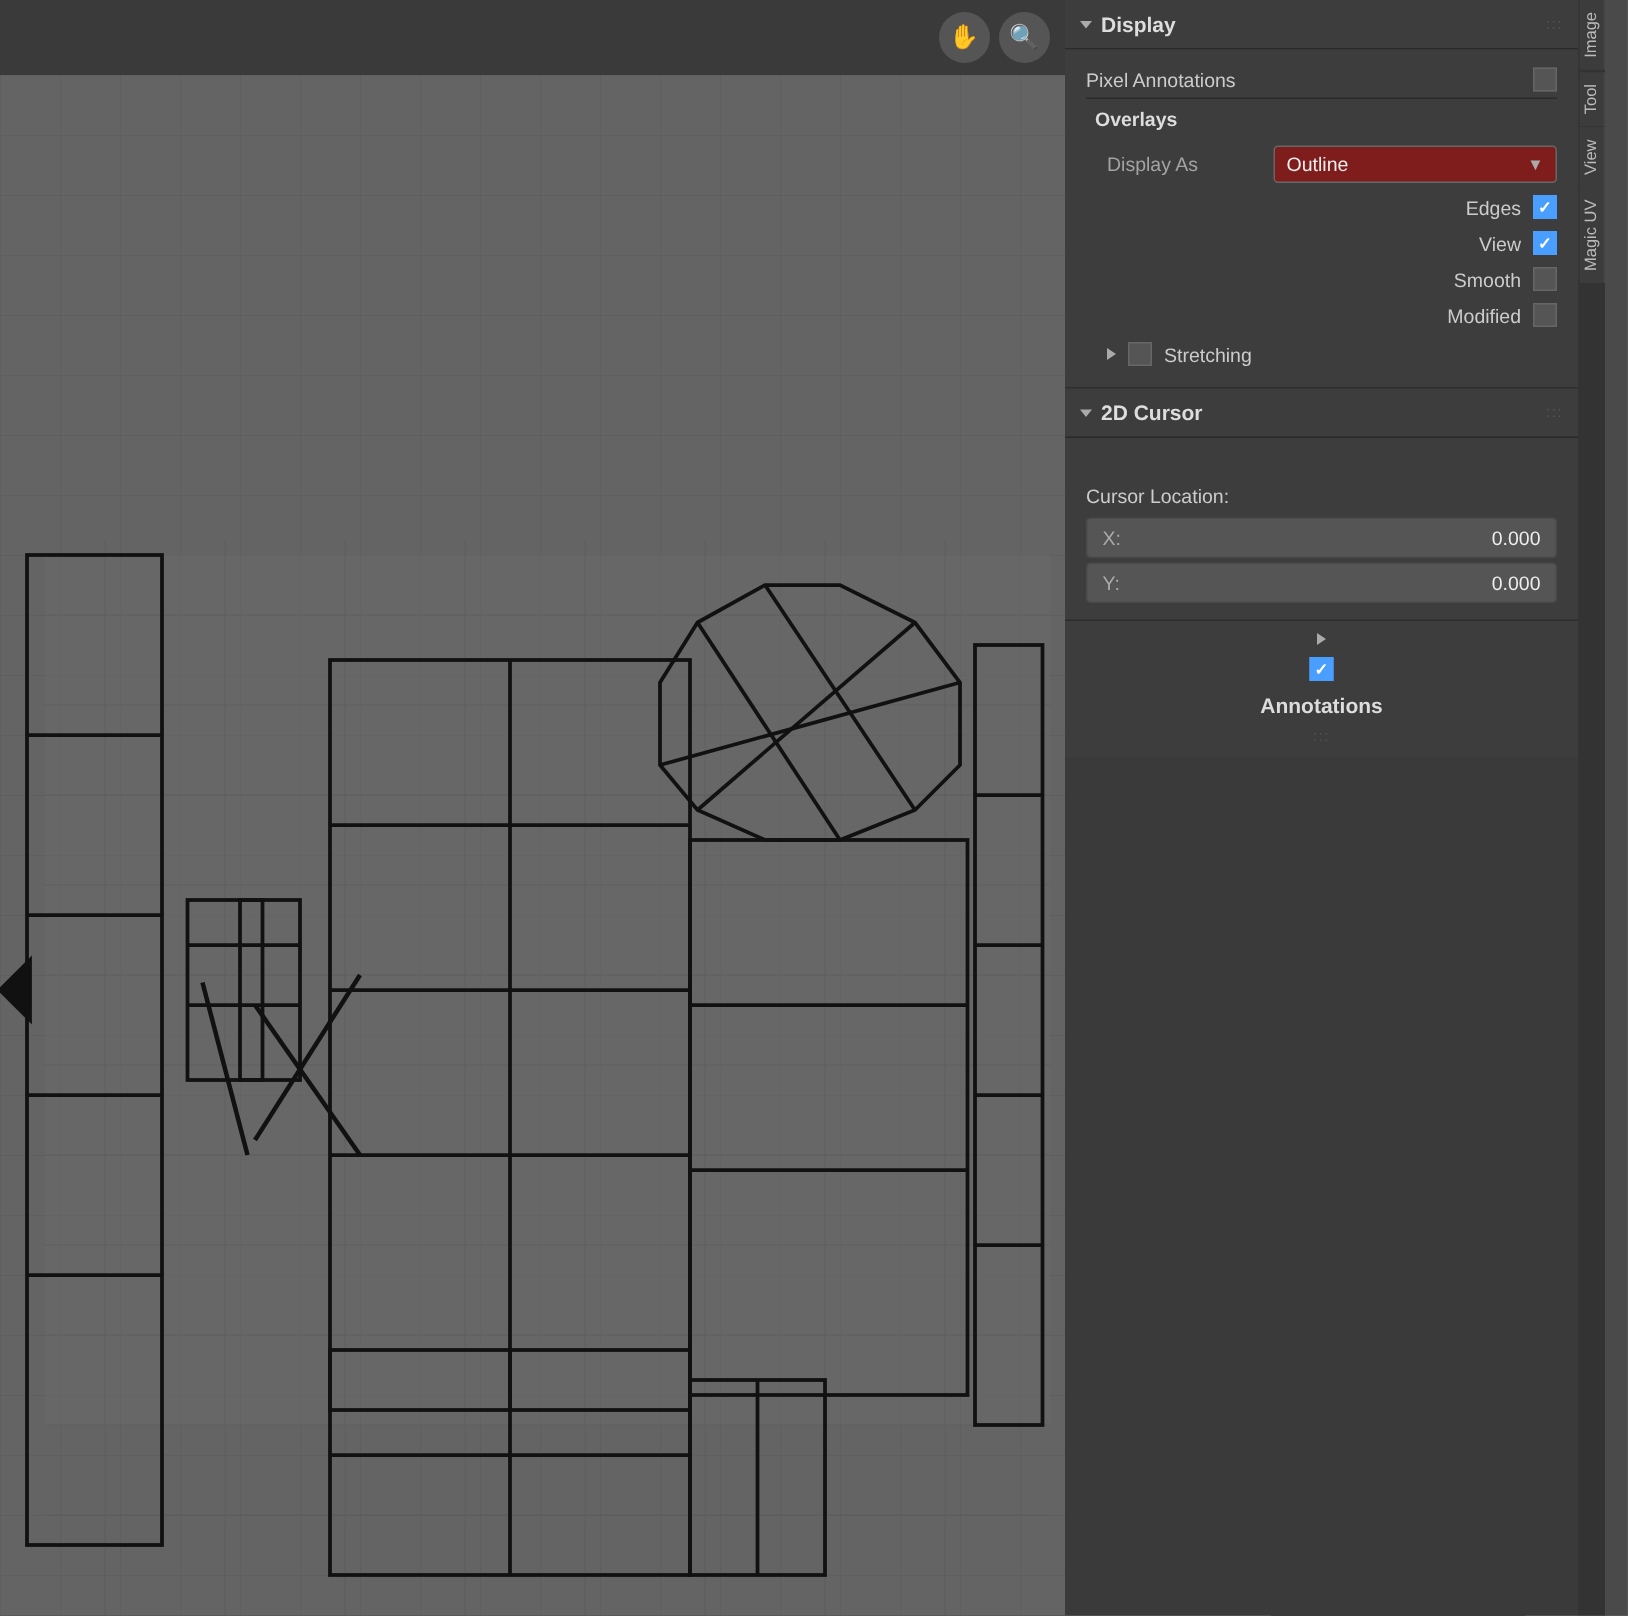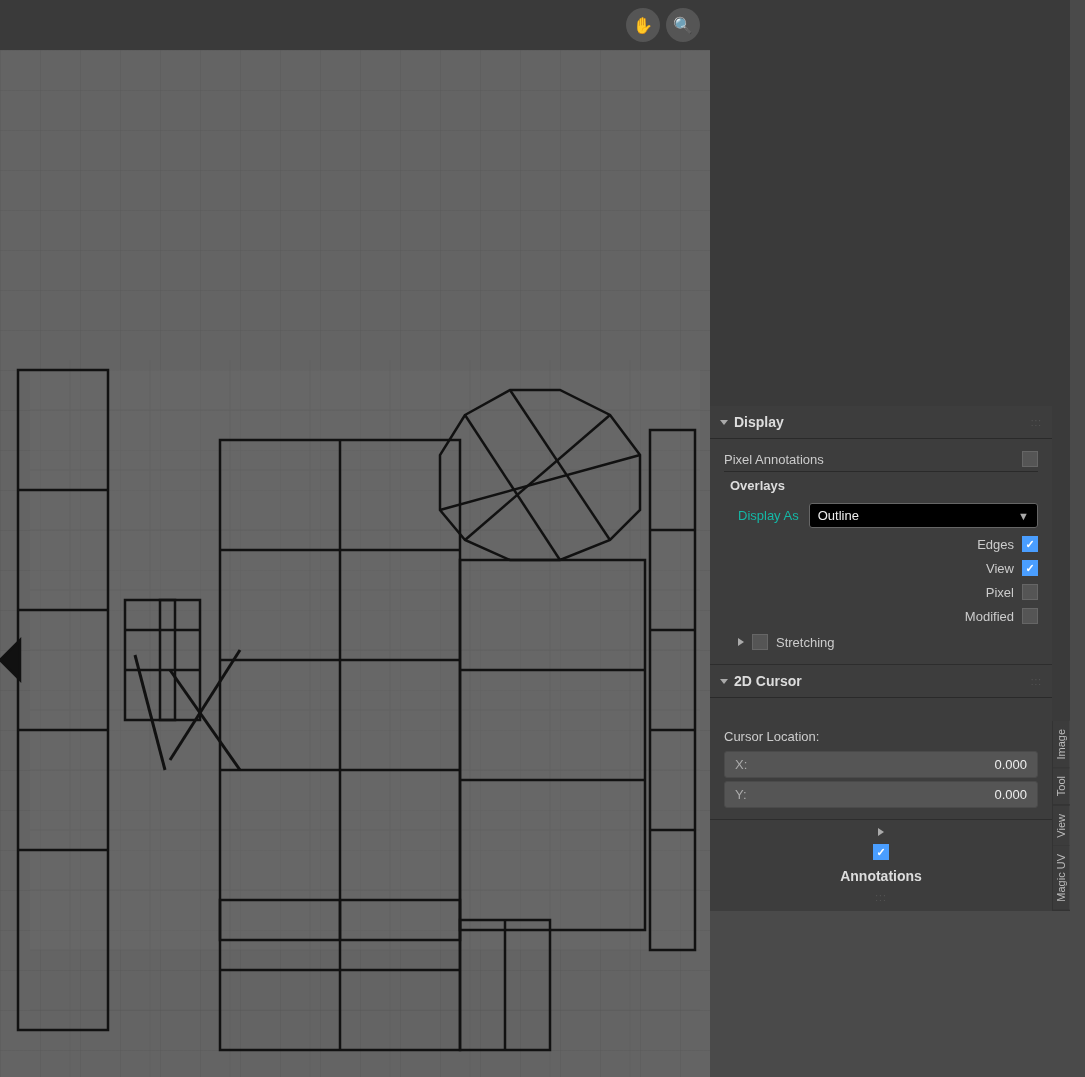--- a/index.html
+++ b/index.html
@@ -63,25 +63,24 @@
       top: 0; left: 0; right: 0; bottom: 0;
       background-image:
         linear-gradient(rgba(90,90,90,0.5) 1px, transparent 1px),
         linear-gradient(90deg, rgba(90,90,90,0.5) 1px, transparent 1px);
       background-size: 40px 40px;
     }
 
     
     .right-panel {
       width: 360px;
-      height: 911px;
+      height: 1077px;
       background: #3a3a3a;
       display: flex;
       flex-direction: row;
-      align-items: flex-end;
     }
 
     .panel-content {
       flex: 1;
       overflow-y: auto;
       padding: 0;
     }
 
     
     .side-tabs {
@@ -198,35 +197,36 @@
 
     
     .display-as-row {
       display: flex;
       align-items: center;
       padding: 4px 0;
       gap: 10px;
     }
 
     .display-as-label {
-      color: #14b8a6;
+      color: #a3a3a3;
       font-size: 13px;
     }
 
     .dropdown {
       flex: 1;
-      background: #000000;
+      background: #7f1d1d;
       border: 1px solid #666;
       border-radius: 3px;
       padding: 4px 8px;
       color: #eee;
       display: flex;
       align-items: center;
       justify-content: space-between;
       cursor: pointer;
+      margin-left: 40px;
     }
 
     .dropdown-arrow {
       font-size: 11px;
       color: #aaa;
     }
 
     
     .checkbox-row {
       display: flex;
@@ -462,21 +462,21 @@
           <span class="property-label">Edges</span>
           <div class="checkbox checked"></div>
         </div>
 
         <div class="checkbox-row">
           <span class="property-label">View</span>
           <div class="checkbox checked"></div>
         </div>
 
         <div class="checkbox-row">
-          <span class="property-label">Pixel</span>
+          <span class="property-label">Smooth</span>
           <div class="checkbox"></div>
         </div>
 
         <div class="checkbox-row">
           <span class="property-label">Modified</span>
           <div class="checkbox"></div>
         </div>
 
         <div class="stretching-row">
           <span class="expand-arrow"></span>

